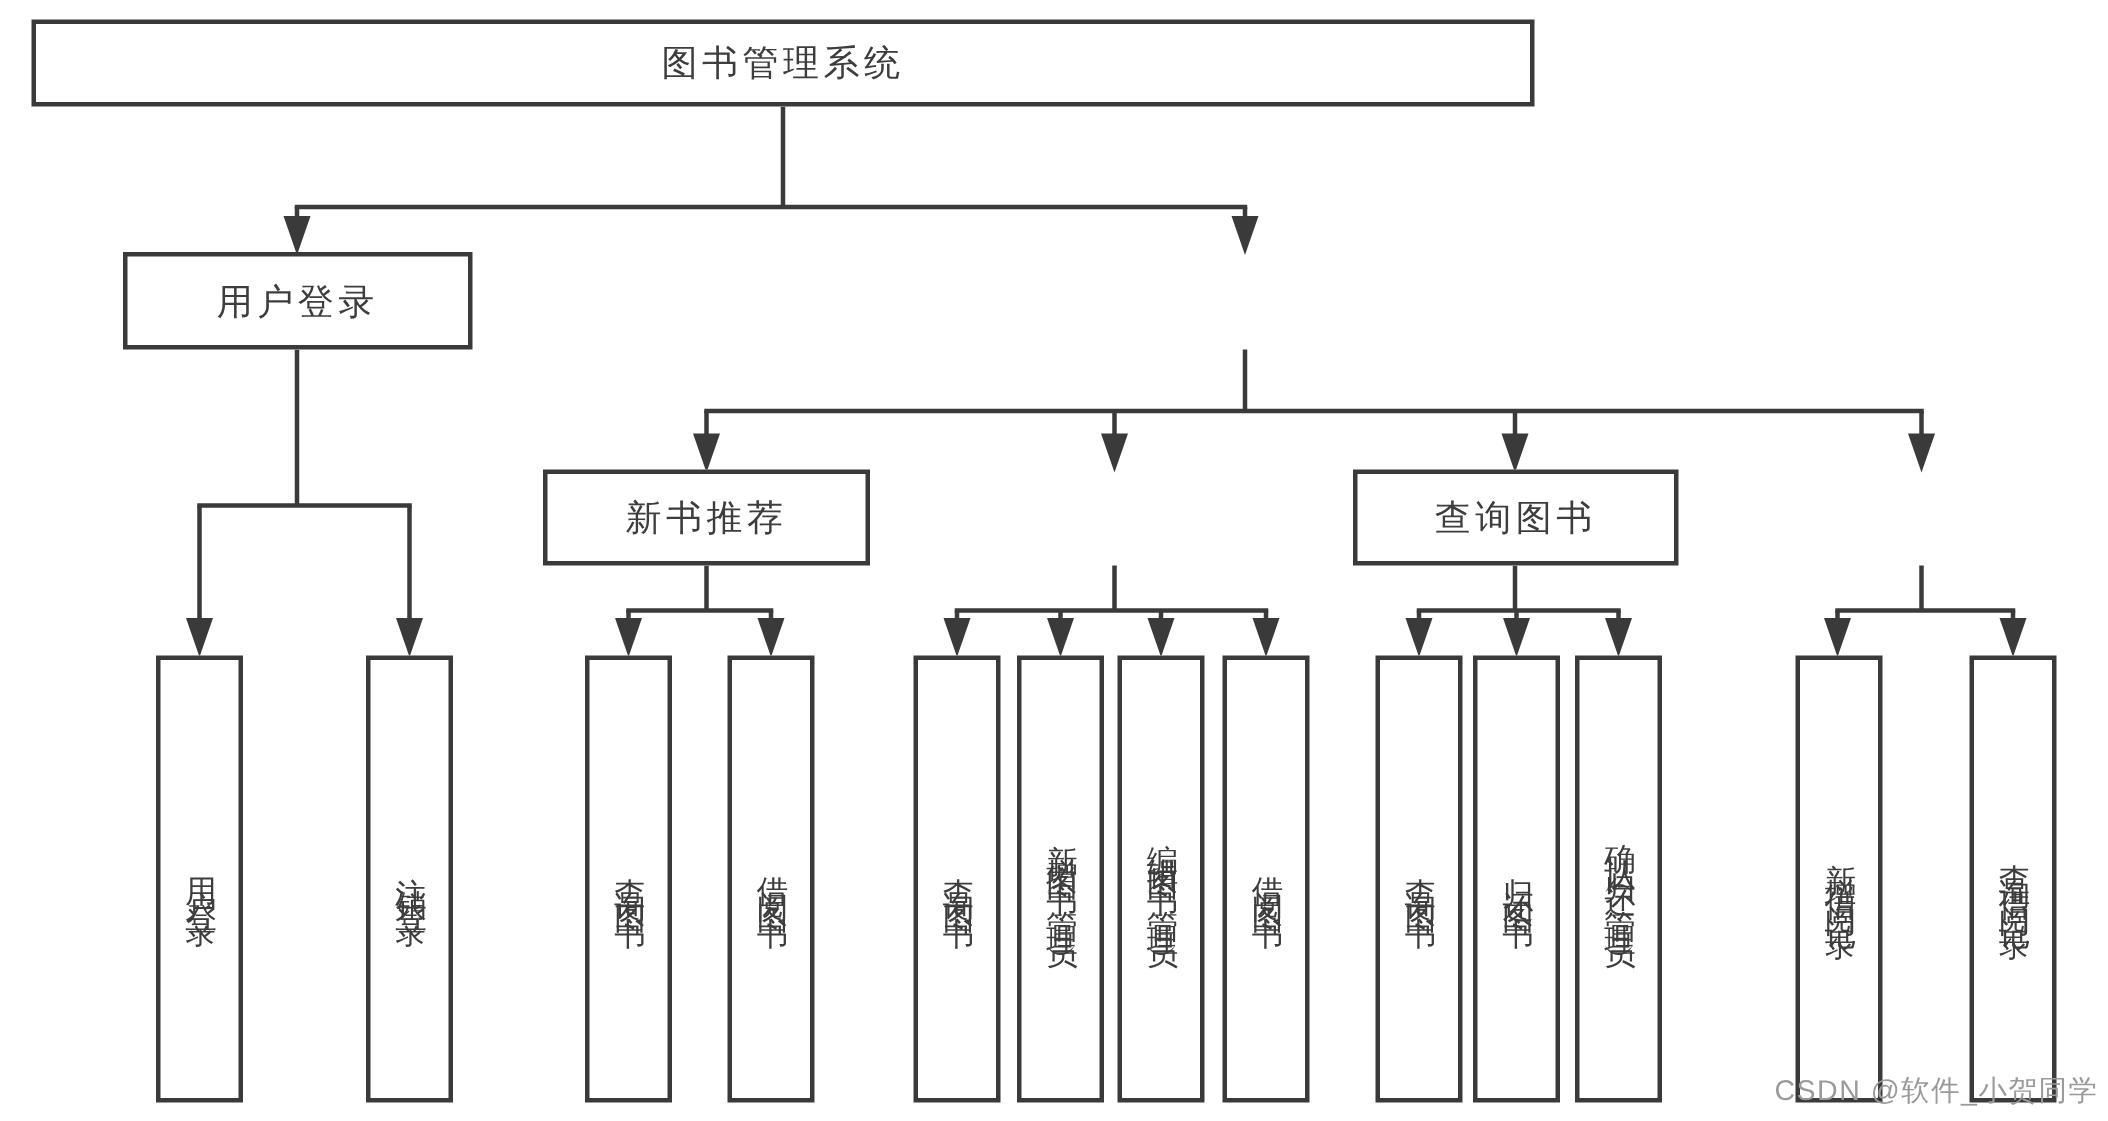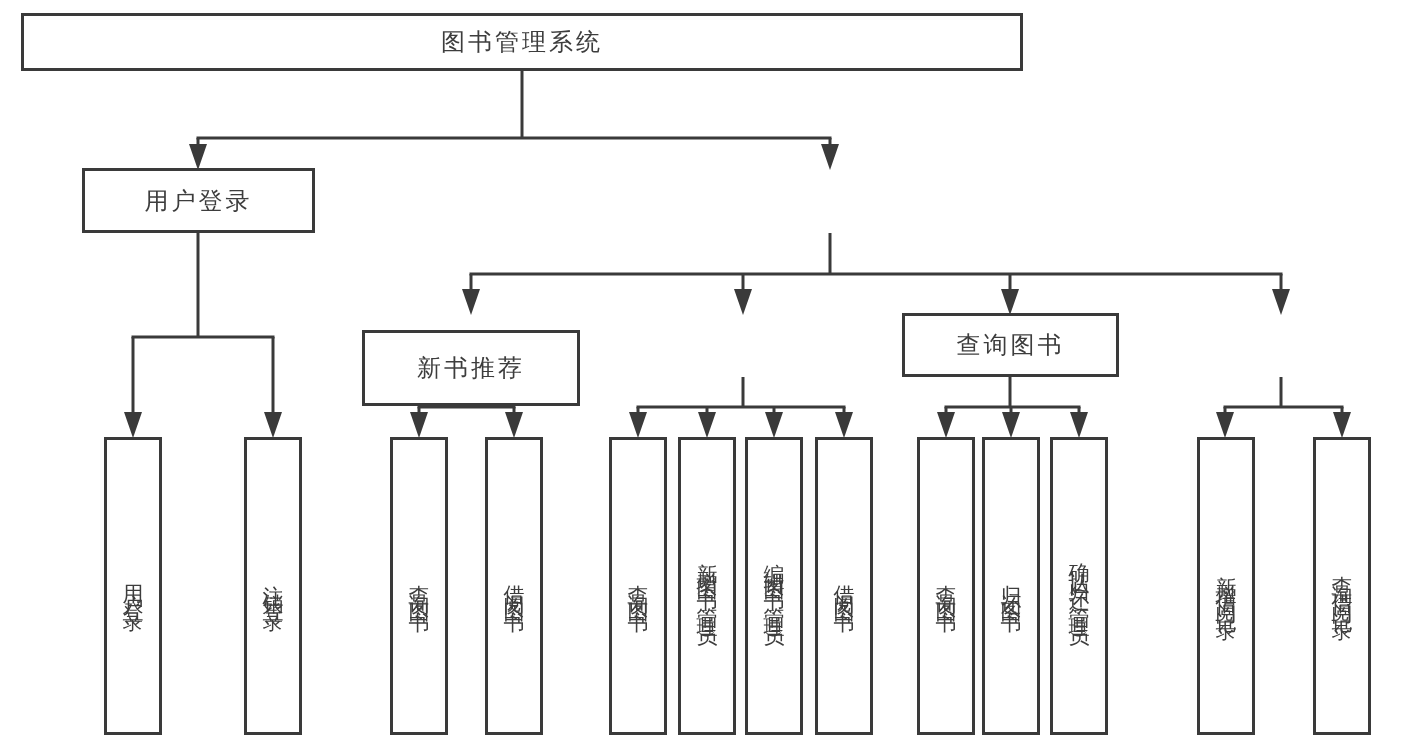--- a/index.html
+++ b/index.html
@@ -124,35 +124,36 @@
       <polygon points="1070,412 1088,412 1079,438"></polygon>
       <polygon points="1216,412 1234,412 1225,438"></polygon>
       <polygon points="1333,412 1351,412 1342,438"></polygon>
     </g>
   </svg>
 
   <div class="box h-box" style="left:21px;top:13px;width:1002px;height:58px;">图书管理系统</div>
 
   <div class="box h-box" style="left:82px;top:168px;width:233px;height:65px;">用户登录</div>
 
-  <div class="box h-box" style="left:362px;top:330px;width:218px;height:76px;">新书推荐</div>
+  <div class="box h-box" style="left:362px;top:313px;width:218px;height:64px;">新书推荐</div>
   <div class="box h-box" style="left:902px;top:313px;width:217px;height:64px;">查询图书</div>
 
   <div class="box v-box" style="left:104px;">用户登录</div>
   <div class="box v-box" style="left:244px;">注销登录</div>
 
   <div class="box v-box" style="left:390px;">查询图书</div>
   <div class="box v-box" style="left:485px;">借阅图书</div>
 
   <div class="box v-box" style="left:609px;">查询图书</div>
   <div class="box v-box" style="left:678px;">新增图书（管理员）</div>
   <div class="box v-box" style="left:745px;">编辑图书（管理员）</div>
   <div class="box v-box" style="left:815px;">借阅图书</div>
 
   <div class="box v-box" style="left:917px;">查询图书</div>
   <div class="box v-box" style="left:982px;">归还图书</div>
   <div class="box v-box" style="left:1050px;">确认归还（管理员）</div>
 
   <div class="box v-box" style="left:1197px;">新增借阅记录</div>
   <div class="box v-box" style="left:1313px;">查询借阅记录</div>
 
+  <div class="watermark">CSDN @软件_小贺同学</div>
 
 </div>
 
 </body></html>

